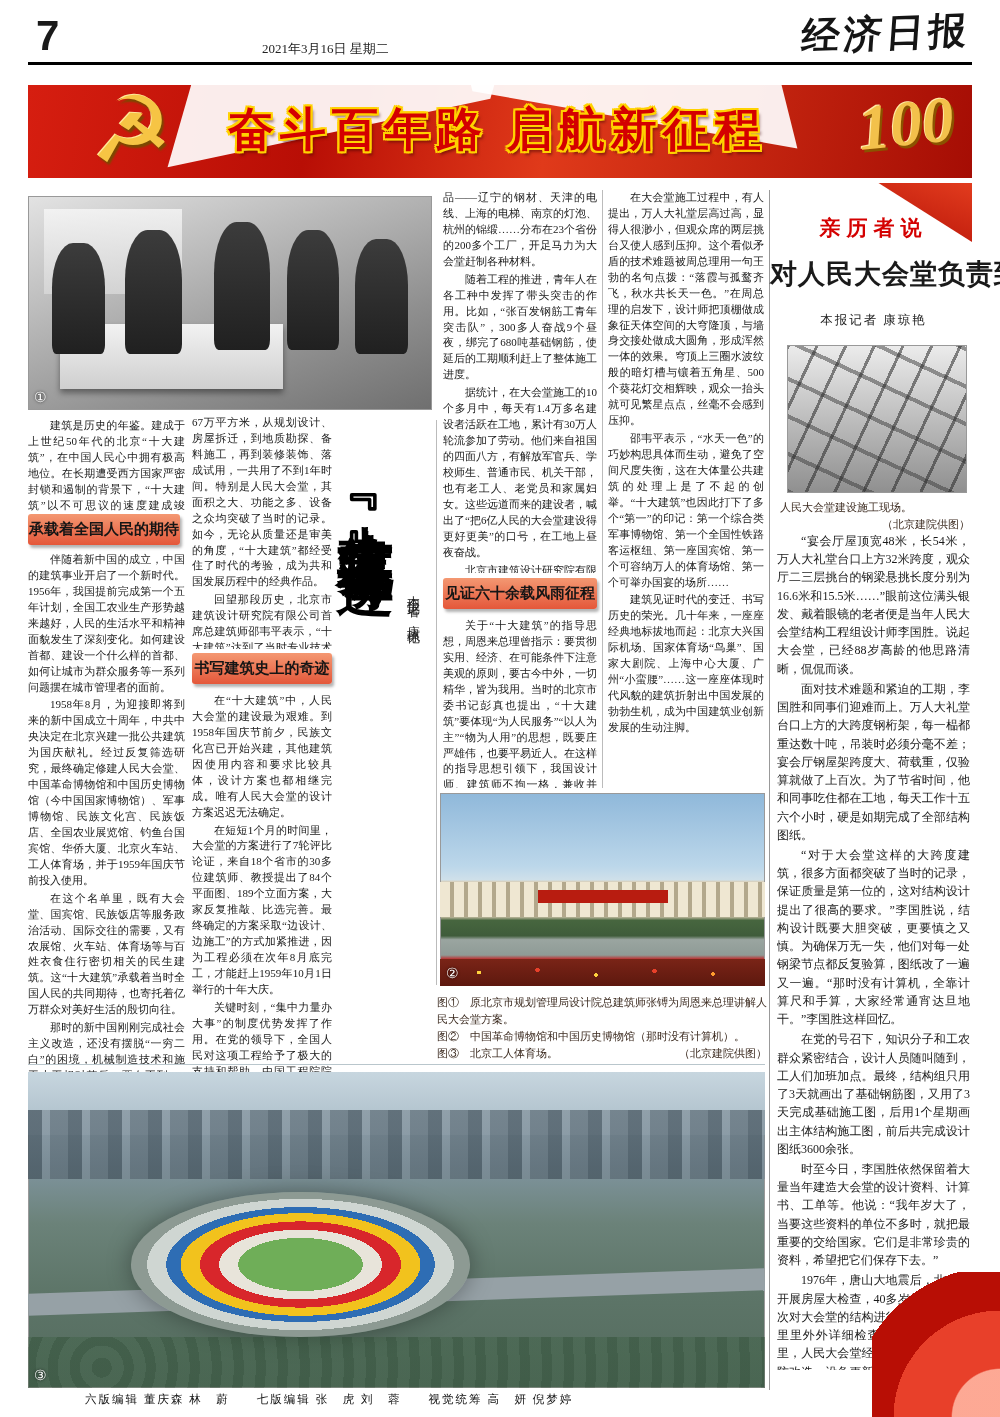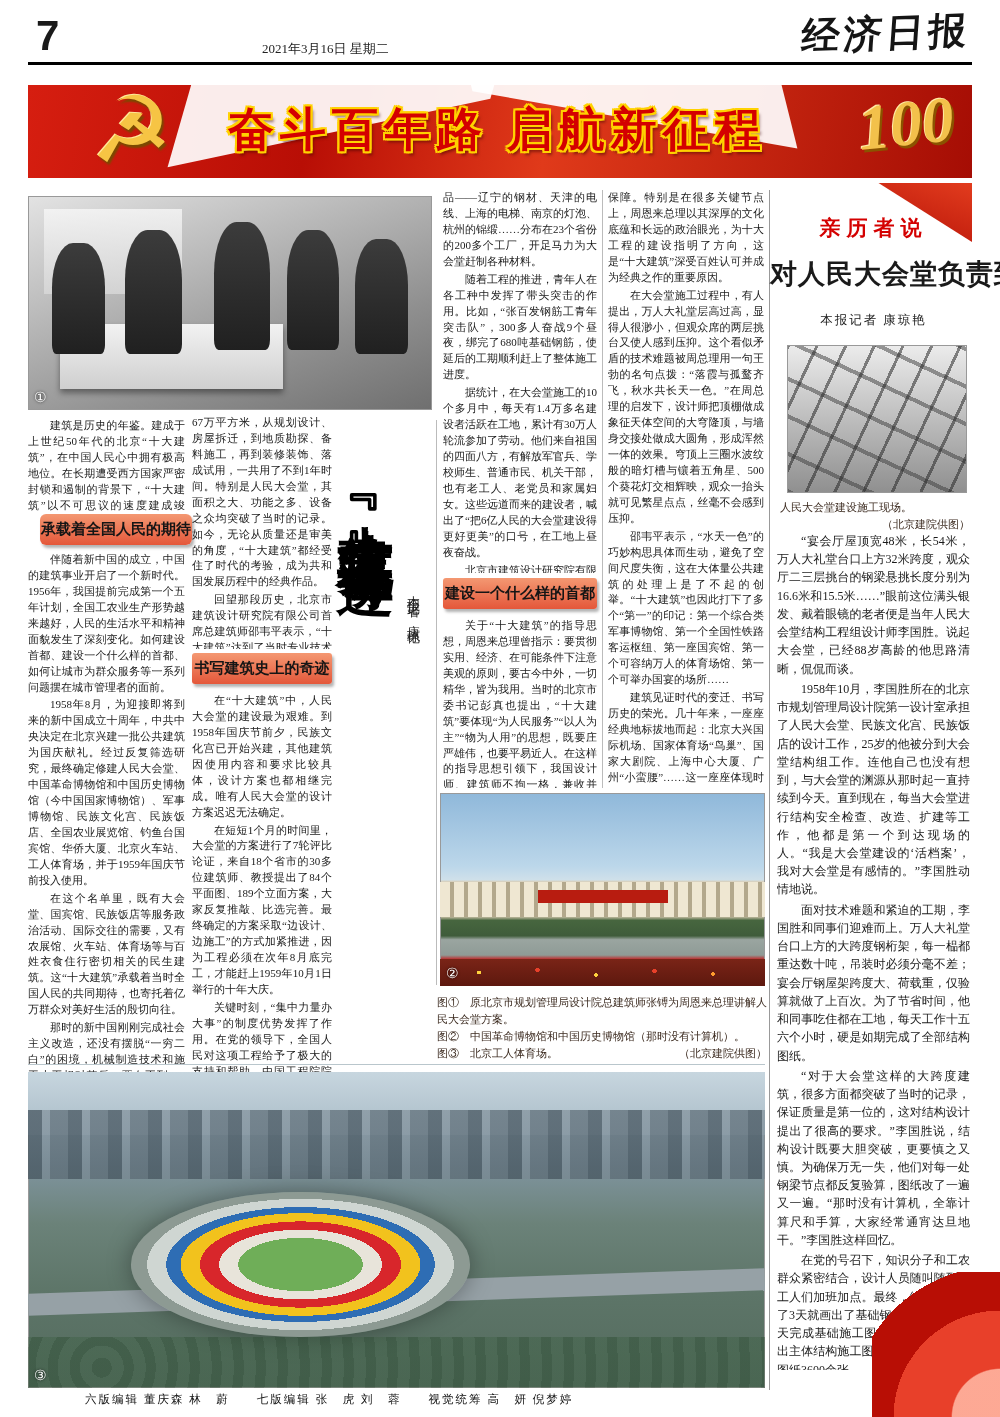--- a/index.html
+++ b/index.html
@@ -132,21 +132,21 @@
     <div class="bw-fig" style="left:24%;top:16%;width:14%;height:58%;"></div>
     <div class="bw-fig" style="left:46%;top:12%;width:14%;height:60%;"></div>
     <div class="bw-fig" style="left:64%;top:16%;width:13%;height:56%;"></div>
     <div class="bw-fig" style="left:81%;top:20%;width:13%;height:54%;"></div>
     <div class="fig-mark">①</div>
   </div>
 
   <div class="abs col" style="left:28px;top:418px;width:157px;height:94px;">
       <p class="para">建筑是历史的年鉴。建成于上世纪50年代的北京“十大建筑”，在中国人民心中拥有极高地位。在长期遭受西方国家严密封锁和遏制的背景下，“十大建筑”以不可思议的速度建成竣工，成为中外建筑史上的奇迹。</p>
     </div>
-  <div class="abs sec-head" style="left:40px;top:514px;width:152px;border-radius:6px;">承载着全国人民的期待</div>
+  <div class="abs sec-head" style="left:28px;top:514px;width:152px;">承载着全国人民的期待</div>
   <div class="abs col" style="left:28px;top:552px;width:157px;height:520px;">
       <p class="para">伴随着新中国的成立，中国的建筑事业开启了一个新时代。1956年，我国提前完成第一个五年计划，全国工农业生产形势越来越好，人民的生活水平和精神面貌发生了深刻变化。如何建设首都、建设一个什么样的首都、如何让城市为群众服务等一系列问题摆在城市管理者的面前。</p>
       <p class="para">1958年8月，为迎接即将到来的新中国成立十周年，中共中央决定在北京兴建一批公共建筑为国庆献礼。经过反复筛选研究，最终确定修建人民大会堂、中国革命博物馆和中国历史博物馆（今中国国家博物馆）、军事博物馆、民族文化宫、民族饭店、全国农业展览馆、钓鱼台国宾馆、华侨大厦、北京火车站、工人体育场，并于1959年国庆节前投入使用。</p>
       <p class="para">在这个名单里，既有大会堂、国宾馆、民族饭店等服务政治活动、国际交往的需要，又有农展馆、火车站、体育场等与百姓衣食住行密切相关的民生建筑。这“十大建筑”承载着当时全国人民的共同期待，也寄托着亿万群众对美好生活的殷切向往。</p>
       <p class="para">那时的新中国刚刚完成社会主义改造，还没有摆脱“一穷二白”的困境，机械制造技术和施工水平相对落后，要在不到400天的时间建成10多万平方米的重点工程，其项目难度可想而知。与同时期世界其他著名建筑相比，毫不逊色：纽约联合国总部大厦1947年动工，1952年竣工，耗时6年；日内瓦万国宫用了7年；比“十大建筑”晚一年开工的悉尼歌剧院，也花了14年时间才完成建造。</p>
     </div>
 
   <div class="abs col" style="left:192px;top:415px;width:140px;height:234px;">
       <p class="para flush">67万平方米，从规划设计、房屋拆迁，到地质勘探、备料施工，再到装修装饰、落成试用，一共用了不到1年时间。特别是人民大会堂，其面积之大、功能之多、设备之众均突破了当时的记录。如今，无论从质量还是审美的角度，“十大建筑”都经受住了时代的考验，成为共和国发展历程中的经典作品。</p>
       <p class="para">回望那段历史，北京市建筑设计研究院有限公司首席总建筑师邵韦平表示，“十大建筑”达到了当时专业技术的先进水平，奠定了北京今天的城市基本格局，它为后来我们探索建筑服务国家的政治文化和国际交往提供了十分有价值的经验，是我国建筑文化和技术发展的重要里程碑。</p>
@@ -160,27 +160,26 @@
 
   <div class="abs v-headline" style="left:338px;top:476px;height:565px;">『十大建筑』见证奇迹</div>
   <div class="abs v-byline" style="left:404px;top:585px;height:230px;">本报记者  康琼艳</div>
 
   <div class="abs col" style="left:443px;top:190px;width:154px;height:383px;">
       <p class="para flush">品——辽宁的钢材、天津的电线、上海的电梯、南京的灯泡、杭州的锦缎……分布在23个省份的200多个工厂，开足马力为大会堂赶制各种材料。</p>
       <p class="para">随着工程的推进，青年人在各工种中发挥了带头突击的作用。比如，“张百发钢筋工青年突击队”，300多人奋战9个昼夜，绑完了680吨基础钢筋，使延后的工期顺利赶上了整体施工进度。</p>
       <p class="para">据统计，在大会堂施工的10个多月中，每天有1.4万多名建设者活跃在工地，累计有30万人轮流参加了劳动。他们来自祖国的四面八方，有解放军官兵、学校师生、普通市民、机关干部，也有老工人、老党员和家属妇女。这些远道而来的建设者，喊出了“把6亿人民的大会堂建设得更好更美”的口号，在工地上昼夜奋战。</p>
       <p class="para">北京市建筑设计研究院有限公司党委书记徐全胜介绍，新中国成立后，北京在短短10年间发生了翻天覆地的变化。截至1959年8月底，北京新建房屋的建筑面积达2724万平方米，为旧城区建筑面积的1.3倍，相当于新建了一座北京城。</p>
     </div>
-  <div class="abs sec-head" style="left:443px;top:578px;width:154px;">建设一个什么样的首都</div>
+  <div class="abs sec-head" style="left:443px;top:578px;width:154px;">见证六十余载风雨征程</div>
   <div class="abs col" style="left:443px;top:618px;width:154px;height:170px;">
       <p class="para">关于“十大建筑”的指导思想，周恩来总理曾指示：要贯彻实用、经济、在可能条件下注意美观的原则，要古今中外，一切精华，皆为我用。当时的北京市委书记彭真也提出，“十大建筑”要体现“为人民服务”“以人为主”“物为人用”的思想，既要庄严雄伟，也要平易近人。在这样的指导思想引领下，我国设计师、建筑师不拘一格，兼收并蓄，开启了中国本土建筑设计民族化探索的步伐。</p>
     </div>
 
   <div class="abs col" style="left:608px;top:190px;width:156px;height:598px;">
-      <p class="para flush">保障。特别是在很多关键节点上，周恩来总理以其深厚的文化底蕴和长远的政治眼光，为十大工程的建设指明了方向，这是“十大建筑”深受百姓认可并成为经典之作的重要原因。</p>
       <p class="para">在大会堂施工过程中，有人提出，万人大礼堂层高过高，显得人很渺小，但观众席的两层挑台又使人感到压抑。这个看似矛盾的技术难题被周总理用一句王勃的名句点拨：“落霞与孤鹜齐飞，秋水共长天一色。”在周总理的启发下，设计师把顶棚做成象征天体空间的大穹隆顶，与墙身交接处做成大圆角，形成浑然一体的效果。穹顶上三圈水波纹般的暗灯槽与镶着五角星、500个葵花灯交相辉映，观众一抬头就可见繁星点点，丝毫不会感到压抑。</p>
       <p class="para">邵韦平表示，“水天一色”的巧妙构思具体而生动，避免了空间尺度失衡，这在大体量公共建筑的处理上是了不起的创举。“十大建筑”也因此打下了多个“第一”的印记：第一个综合类军事博物馆、第一个全国性铁路客运枢纽、第一座国宾馆、第一个可容纳万人的体育场馆、第一个可举办国宴的场所……</p>
       <p class="para">建筑见证时代的变迁、书写历史的荣光。几十年来，一座座经典地标拔地而起：北京大兴国际机场、国家体育场“鸟巢”、国家大剧院、上海中心大厦、广州“小蛮腰”……这一座座体现时代风貌的建筑折射出中国发展的勃勃生机，成为中国建筑业创新发展的生动注脚。</p>
     </div>
 
   <div class="abs photo photo-museum" style="left:440px;top:793px;width:325px;height:193px;">
     <div class="museum-colonnade"></div>
     <div class="museum-banner"></div>
     <div class="museum-flowers"></div>
     <div class="fig-mark">②</div>
@@ -208,21 +207,20 @@
   <div class="abs sb-headline" style="left:770px;top:256px;width:205px;">对人民大会堂负责到底</div>
   <div class="abs sb-byline" style="left:775px;top:312px;width:197px;">本报记者  康琼艳</div>
 
   <div class="abs photo photo-construction" style="left:787px;top:345px;width:180px;height:148px;"></div>
   <div class="abs caption" style="left:780px;top:499px;width:190px;">
     <span>人民大会堂建设施工现场。</span>　<span class="credit">（北京建院供图）</span>
   </div>
 
   <div class="abs sb-body" style="left:777px;top:532px;width:193px;height:838px;">
       <p class="para">“宴会厅屋顶宽48米，长54米，万人大礼堂台口上方32米跨度，观众厅二三层挑台的钢梁悬挑长度分别为16.6米和15.5米……”眼前这位满头银发、戴着眼镜的老者便是当年人民大会堂结构工程组设计师李国胜。说起大会堂，已经88岁高龄的他思路清晰，侃侃而谈。</p>
-      <p class="para">1958年10月，李国胜所在的北京市规划管理局设计院第一设计室承担了人民大会堂、民族文化宫、民族饭店的设计工作，25岁的他被分到大会堂结构组工作。连他自己也没有想到，与大会堂的渊源从那时起一直持续到今天。直到现在，每当大会堂进行结构安全检查、改造、扩建等工作，他都是第一个到达现场的人。“我是大会堂建设的‘活档案’，我对大会堂是有感情的。”李国胜动情地说。</p>
       <p class="para">面对技术难题和紧迫的工期，李国胜和同事们迎难而上。万人大礼堂台口上方的大跨度钢桁架，每一榀都重达数十吨，吊装时必须分毫不差；宴会厅钢屋架跨度大、荷载重，仅验算就做了上百次。为了节省时间，他和同事吃住都在工地，每天工作十五六个小时，硬是如期完成了全部结构图纸。</p>
       <p class="para">“对于大会堂这样的大跨度建筑，很多方面都突破了当时的记录，保证质量是第一位的，这对结构设计提出了很高的要求。”李国胜说，结构设计既要大胆突破，更要慎之又慎。为确保万无一失，他们对每一处钢梁节点都反复验算，图纸改了一遍又一遍。“那时没有计算机，全靠计算尺和手算，大家经常通宵达旦地干。”李国胜这样回忆。</p>
       <p class="para">在党的号召下，知识分子和工农群众紧密结合，设计人员随叫随到，工人们加班加点。最终，结构组只用了3天就画出了基础钢筋图，又用了3天完成基础施工图，后用1个星期画出主体结构施工图，前后共完成设计图纸3600余张。</p>
       <p class="para">时至今日，李国胜依然保留着大量当年建造大会堂的设计资料、计算书、工单等。他说：“我年岁大了，当要这些资料的单位不多时，就把最重要的交给国家。它们是非常珍贵的资料，希望把它们保存下去。”</p>
       <p class="para">1976年，唐山大地震后，北京市开展房屋大检查，40多岁的李国胜再次对大会堂的结构进行了仔细核查，里里外外详细检查。此后的40多年里，人民大会堂经历了抗震加固、消防改造、设备更新等多项工程，每一次都少不了李国胜的身影。2020年，大会堂东大厅、山东厅进行升级改造，精神矍铄的老人家依然亲赴现场。“最终我们1959年9月16日就顺利交完了全部工地现场设计图纸，但是大会堂的结构设计工作，我要对它负责到底。”李国胜说。</p>
     </div>
 
   <div class="abs deco-swoosh" style="left:872px;top:1272px;width:128px;height:145px;"></div>
   <div class="abs deco-swoosh2" style="left:905px;top:1320px;width:95px;height:97px;"></div>
 

